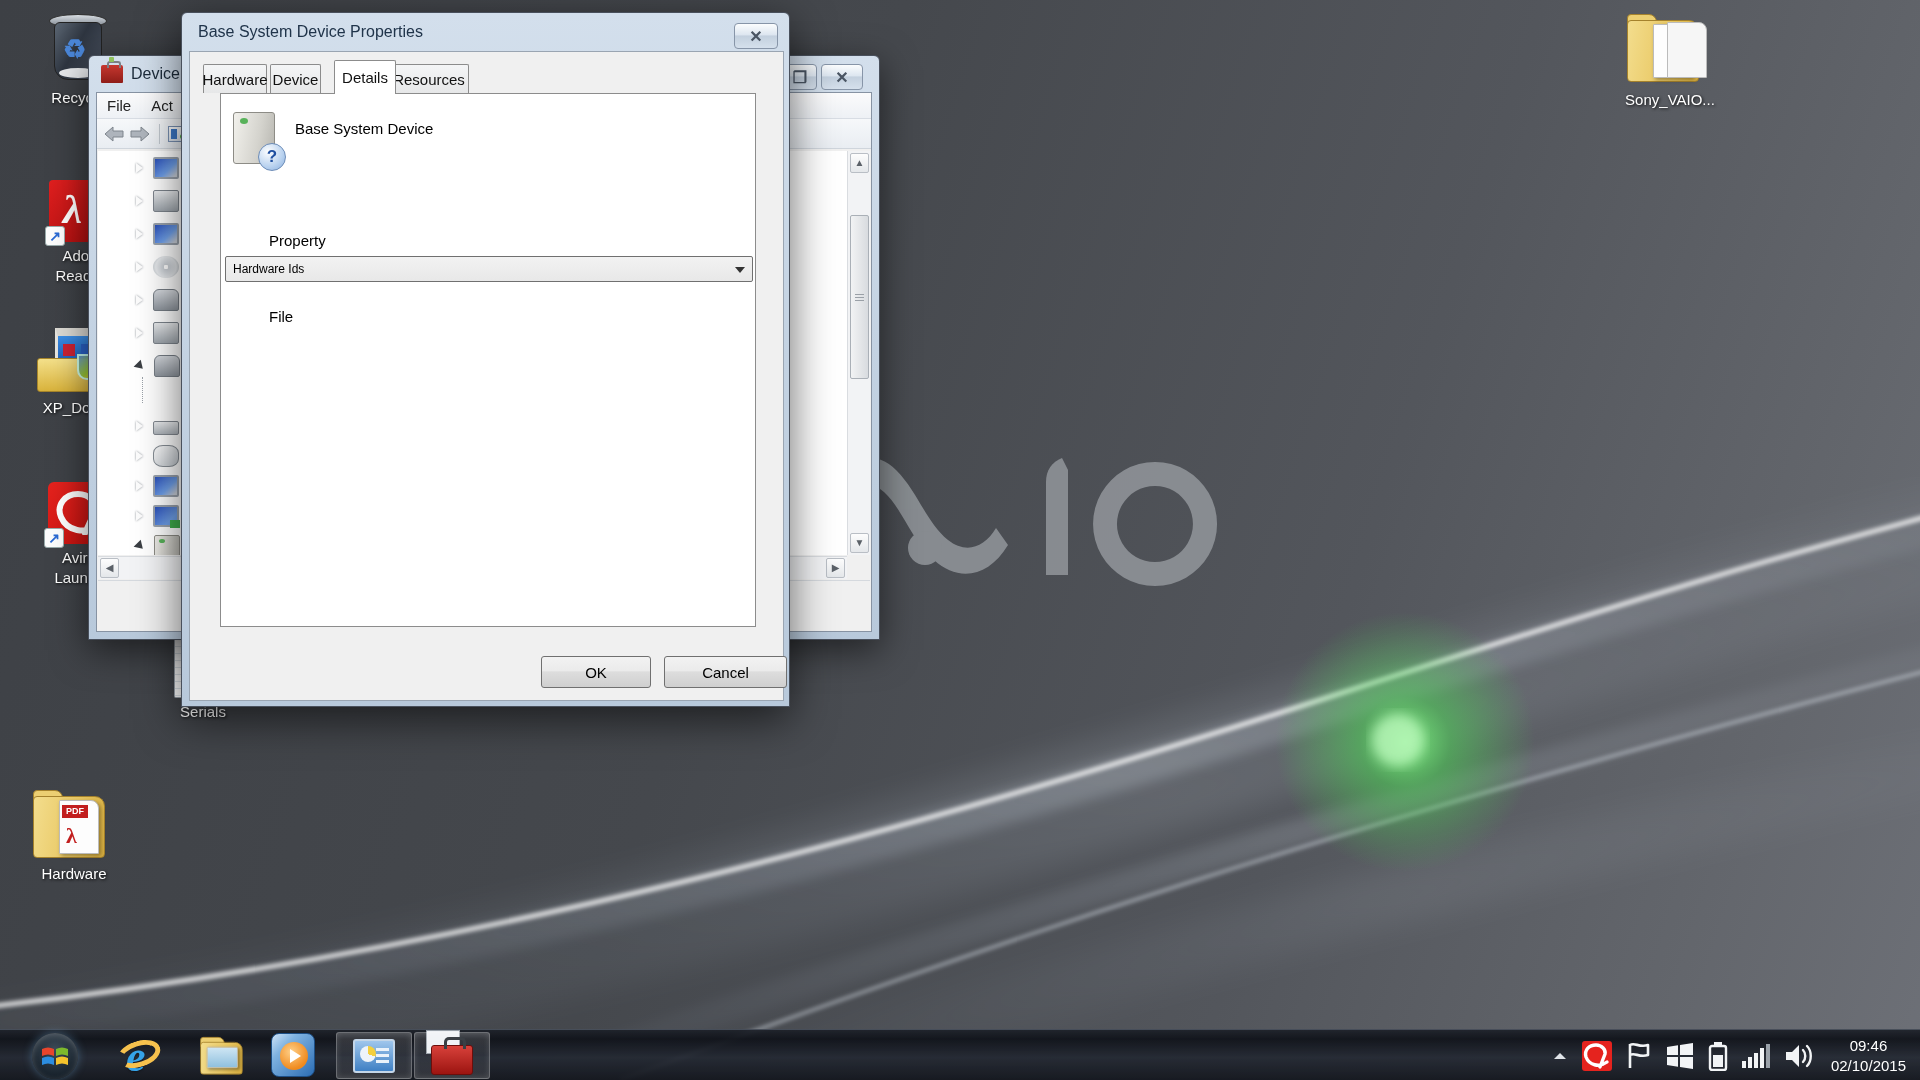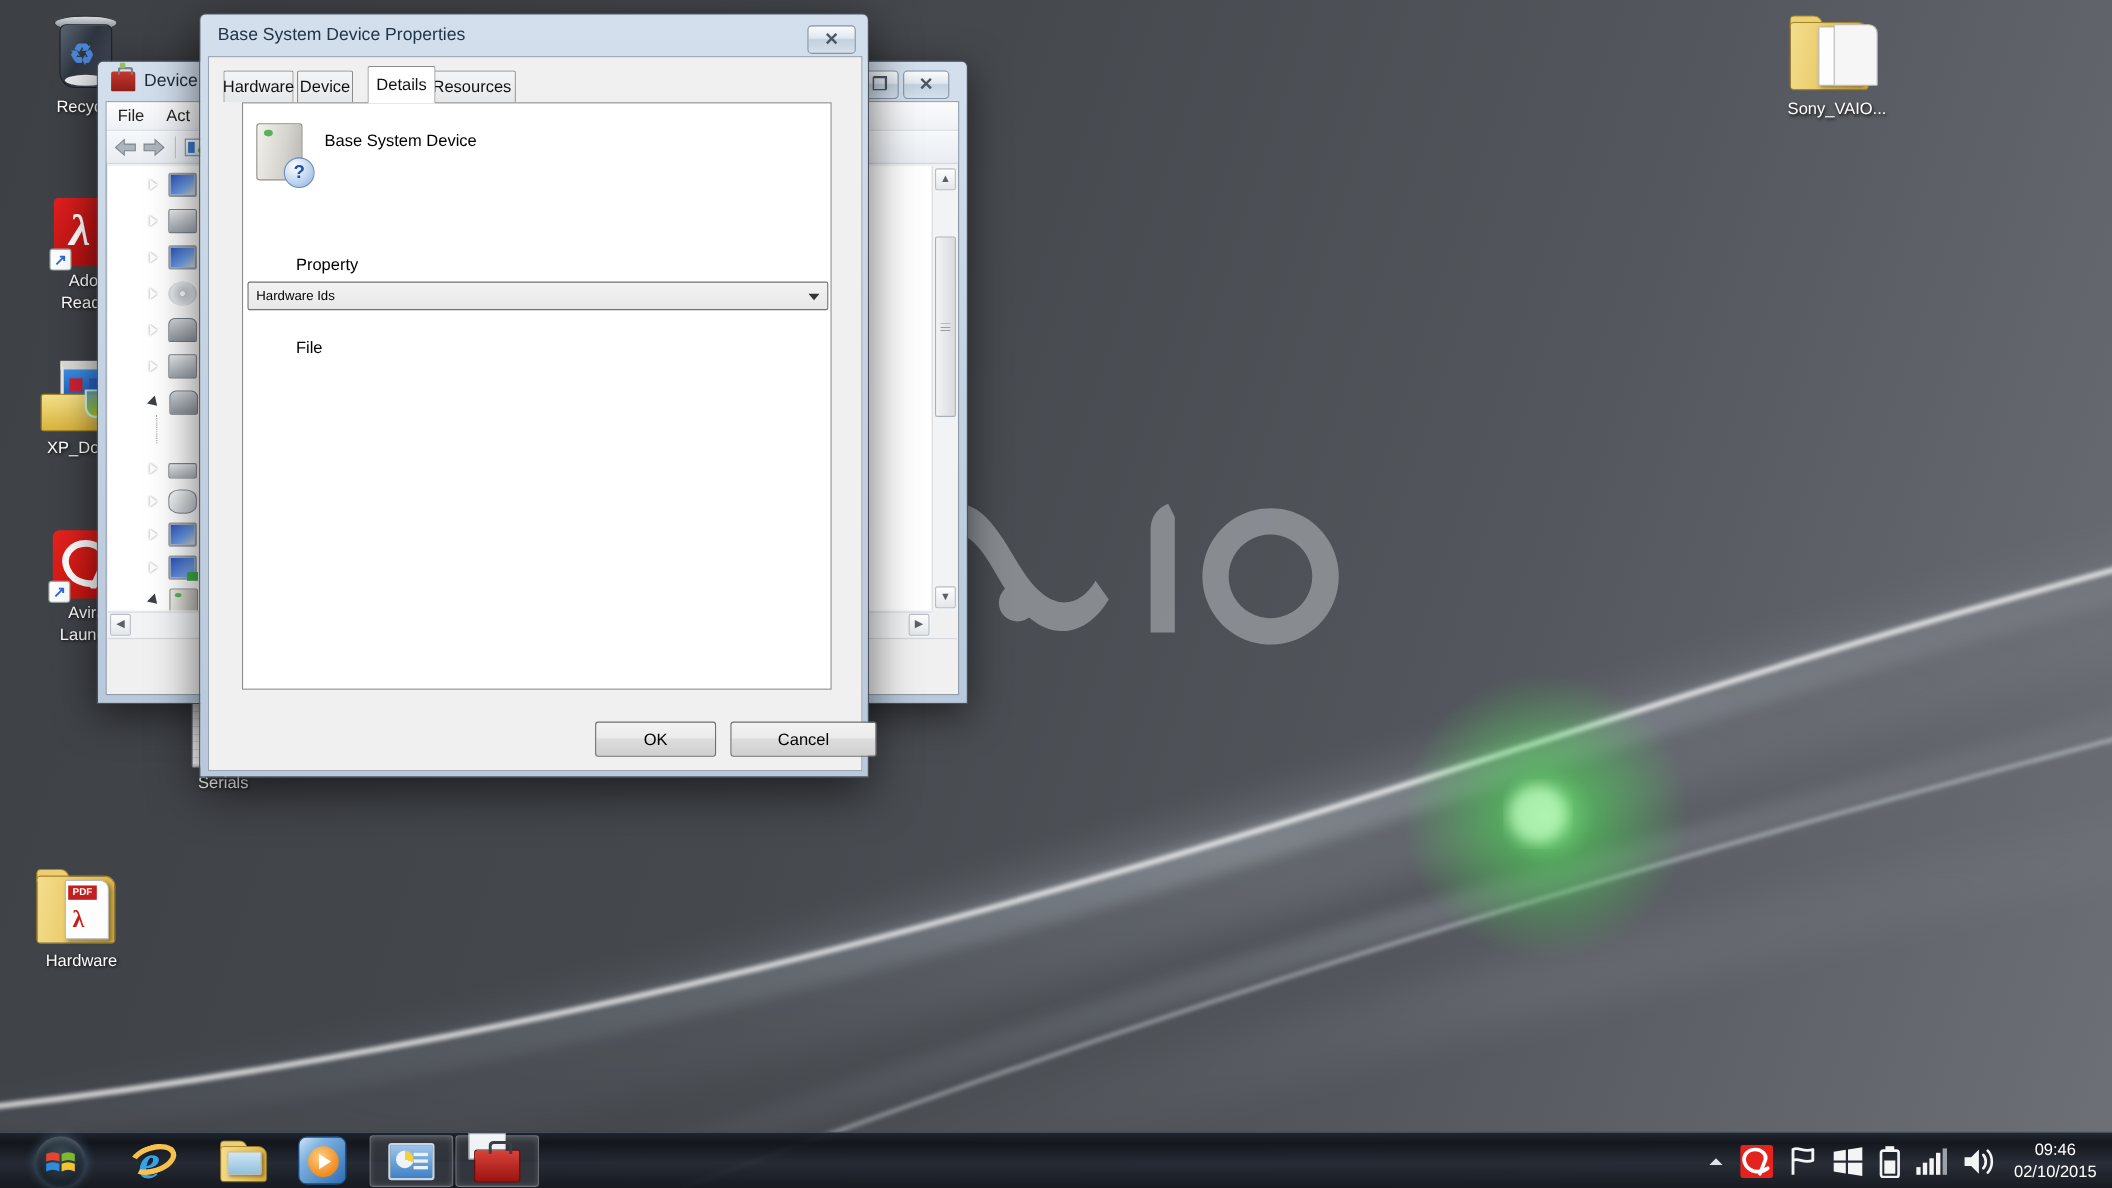--- a/index.html
+++ b/index.html
@@ -460,21 +460,21 @@
           <span>Hardware Ids</span>
           <span class="darr"></span>
         </div>
 
         <div class="flabel" style="top:214px;">File</div>
       </div>
 
       <div class="pushbtn" style="left:351px; top:604px;">
         <span>OK</span>
       </div>
-      <div class="pushbtn" style="left:474px; top:604px; width:133px;">
+      <div class="pushbtn" style="left:474px; top:604px; width:123px;">
         <span>Cancel</span>
       </div>
     </div>
   </div>
 
   <div id="taskbar">
     <div class="orb">
       <svg width="46" height="46" viewBox="0 0 46 46">
         <g transform="translate(10,12)">
           <path d="M0,4 C4,2 8,2 12,4 L12,11 C8,9 4,9 0,11 Z" fill="#e8452c"></path>

